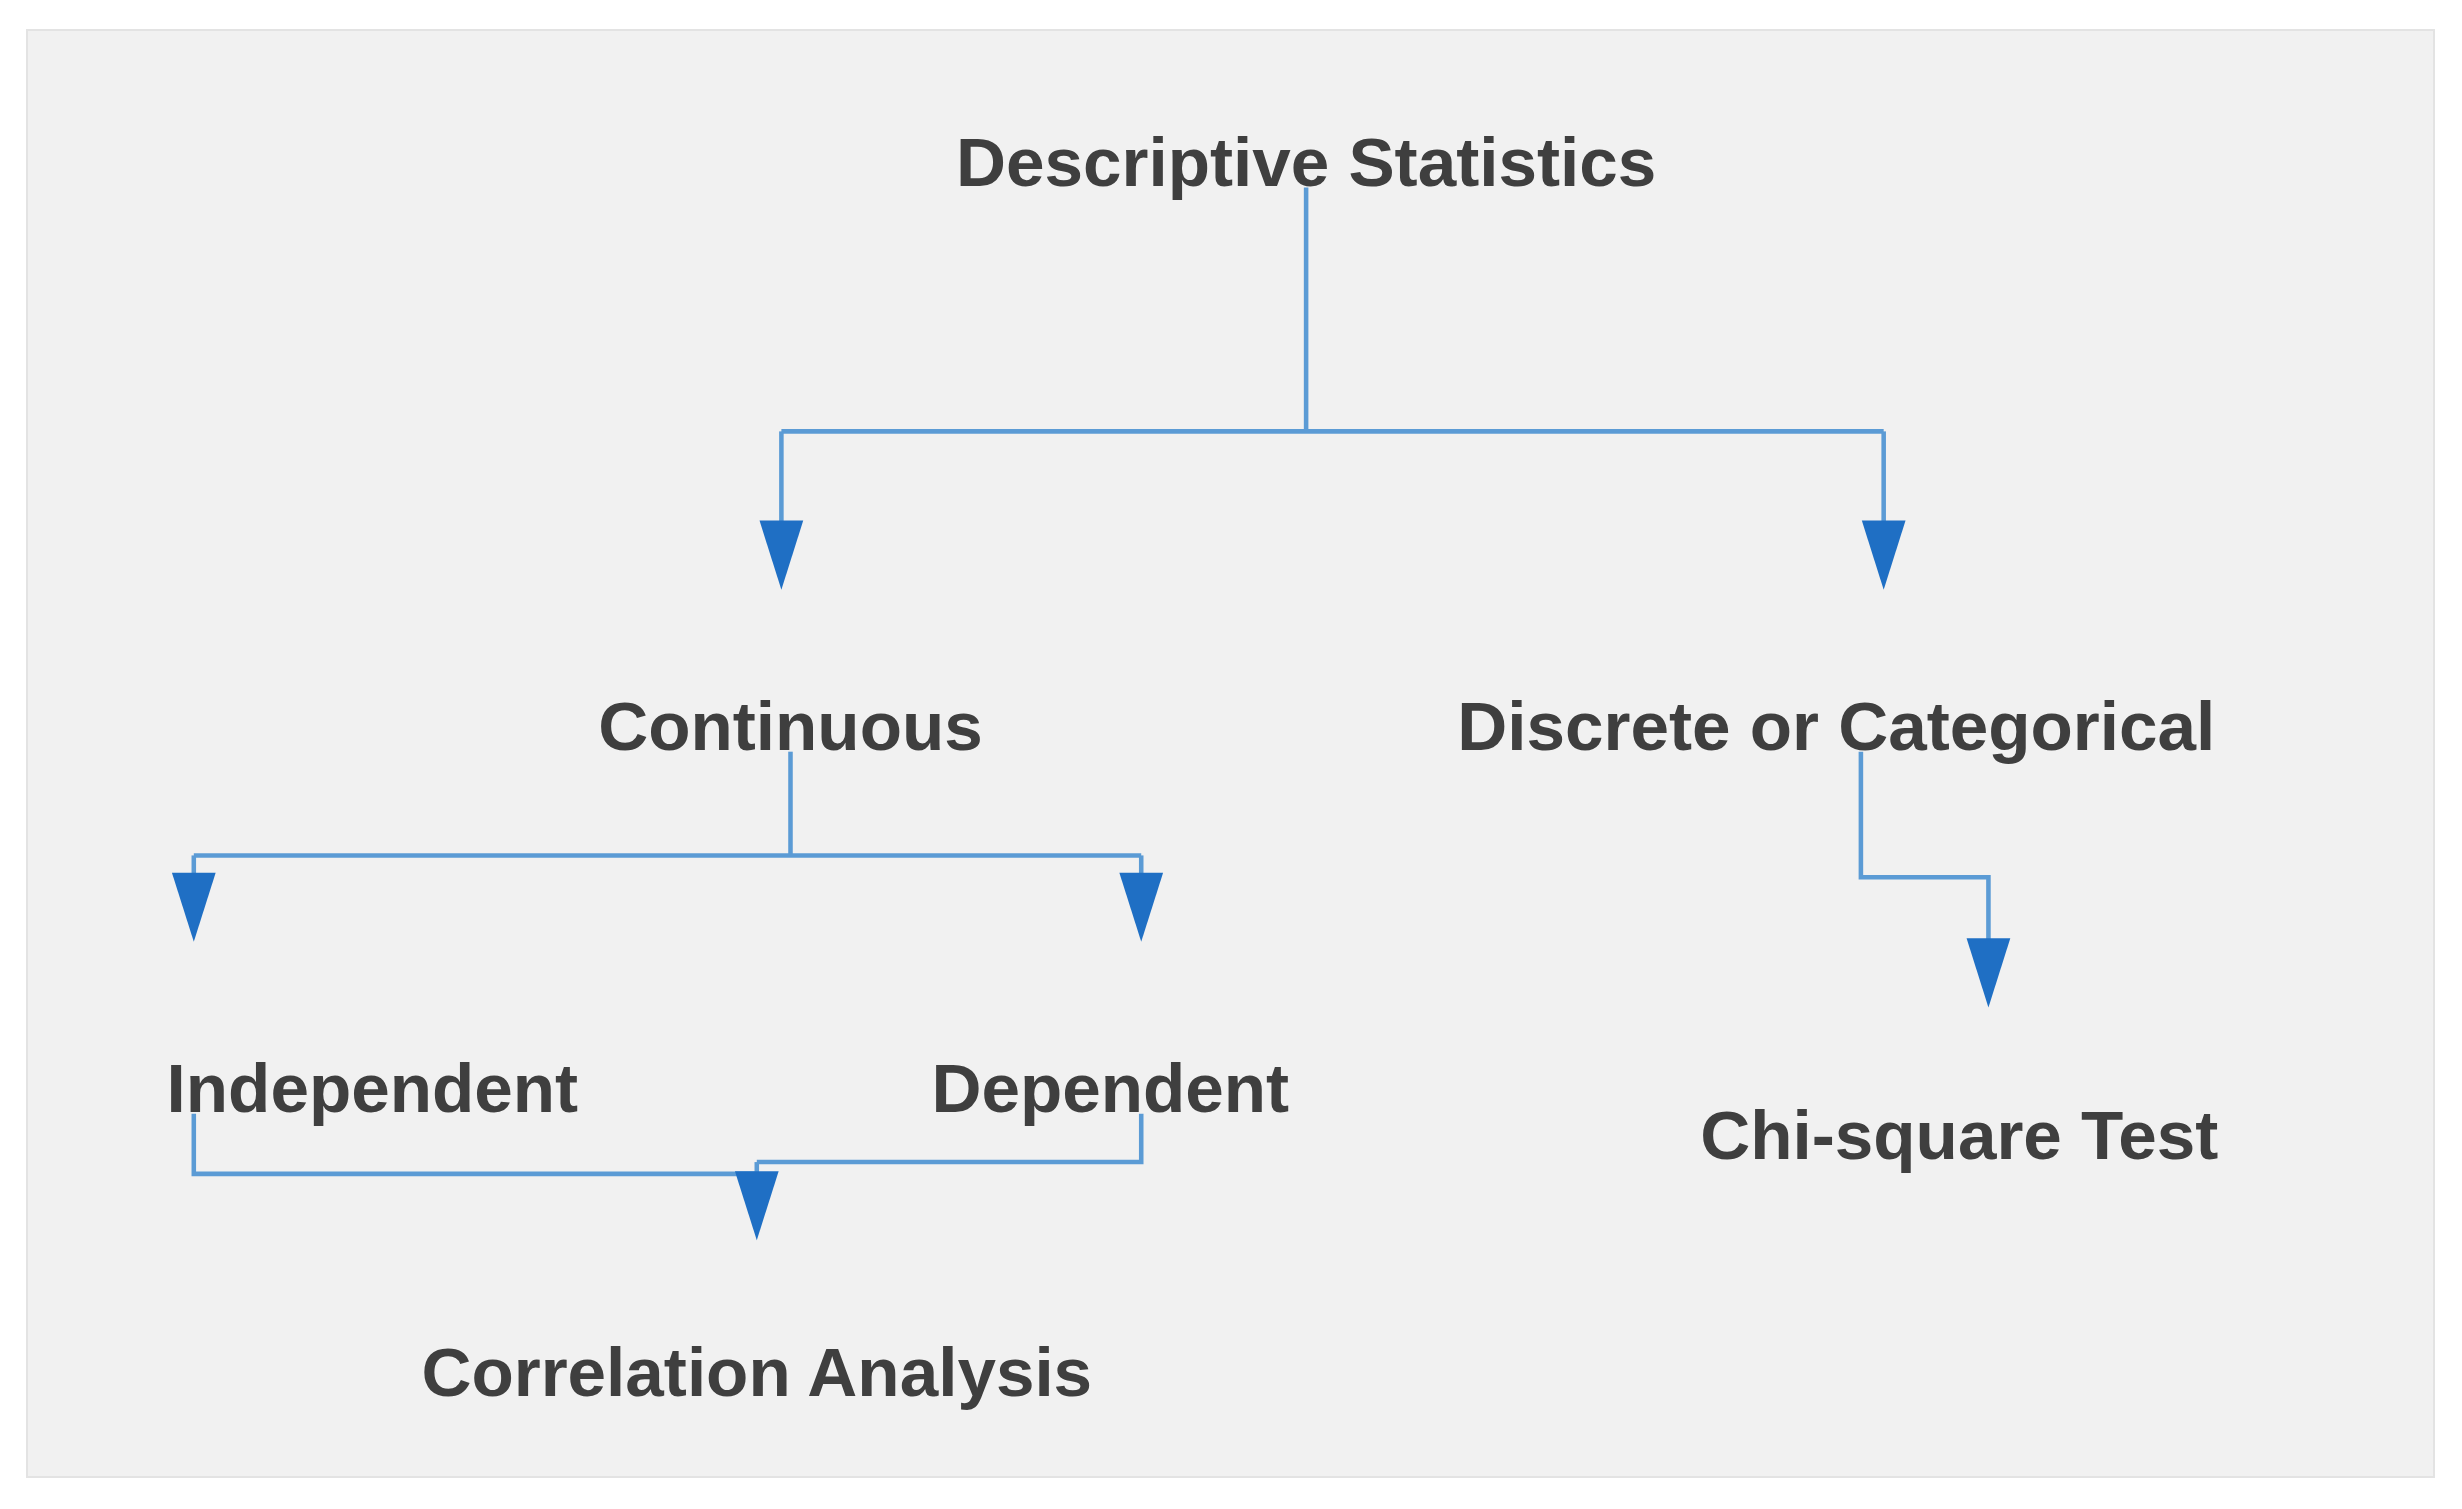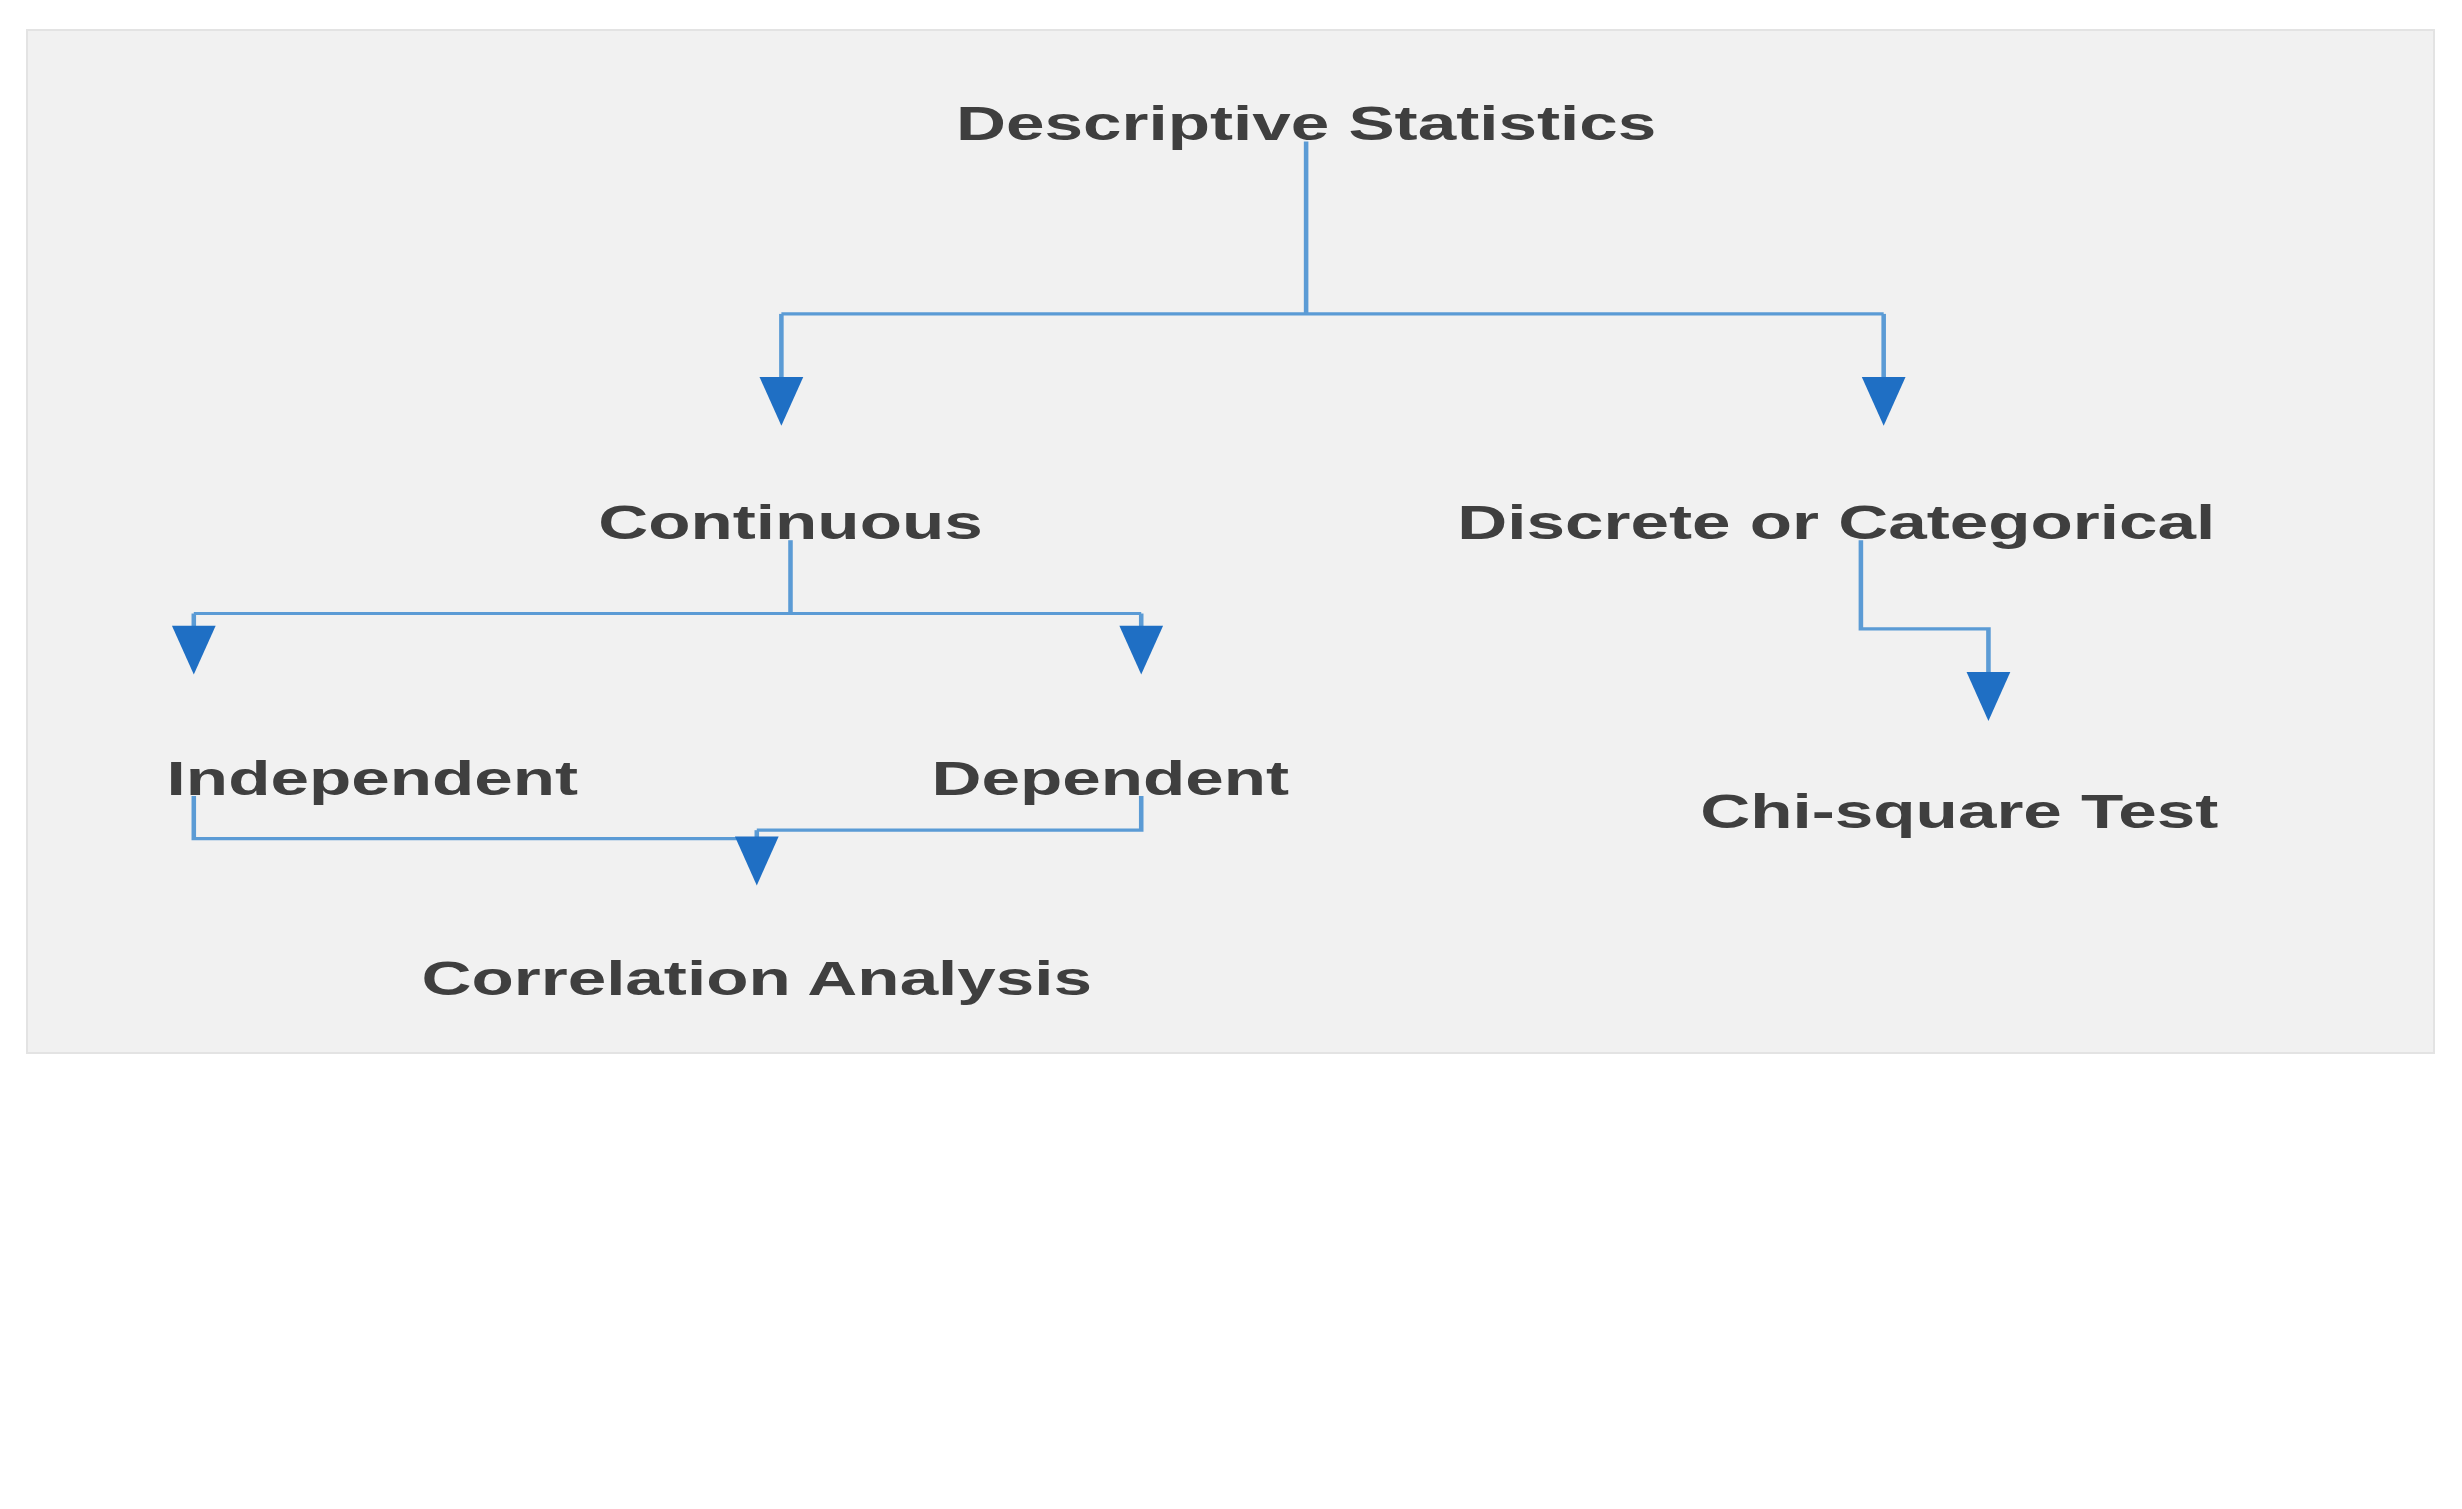--- a/index.html
+++ b/index.html
@@ -11,21 +11,21 @@
     width: 2462px;
     height: 1510px;
     font-family: "Liberation Sans", sans-serif;
     overflow: hidden;
   }
   #figure-frame {
     position: absolute;
     left: 25.5px;
     top: 29px;
     width: 2409px;
-    height: 1025px;
+    height: 1449px;
     background: #f1f1f1;
     border: 2.7px solid #e3e3e3;
     box-sizing: border-box;
     text-align: center;
   }
   #flow-canvas {
     position: absolute;
     left: 0;
     top: 0;
     width: 100%;

